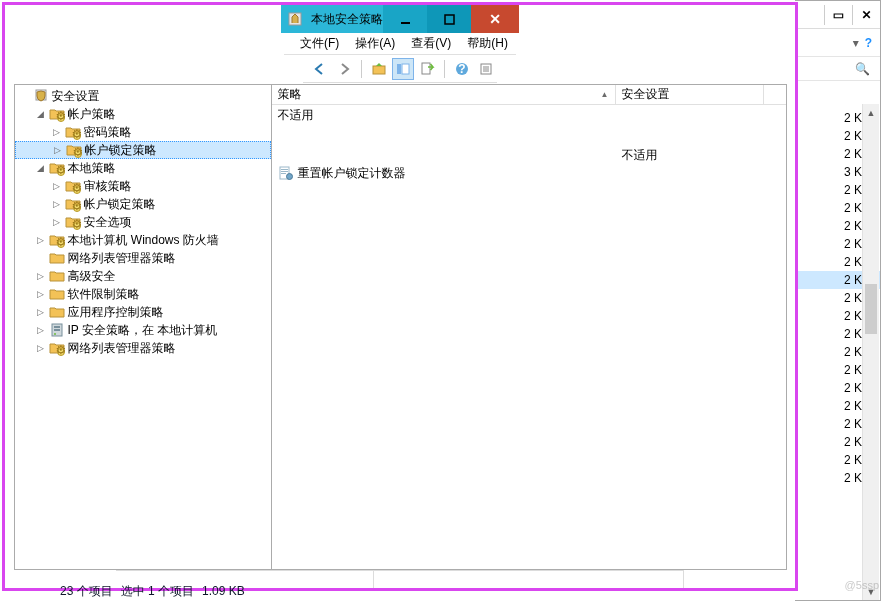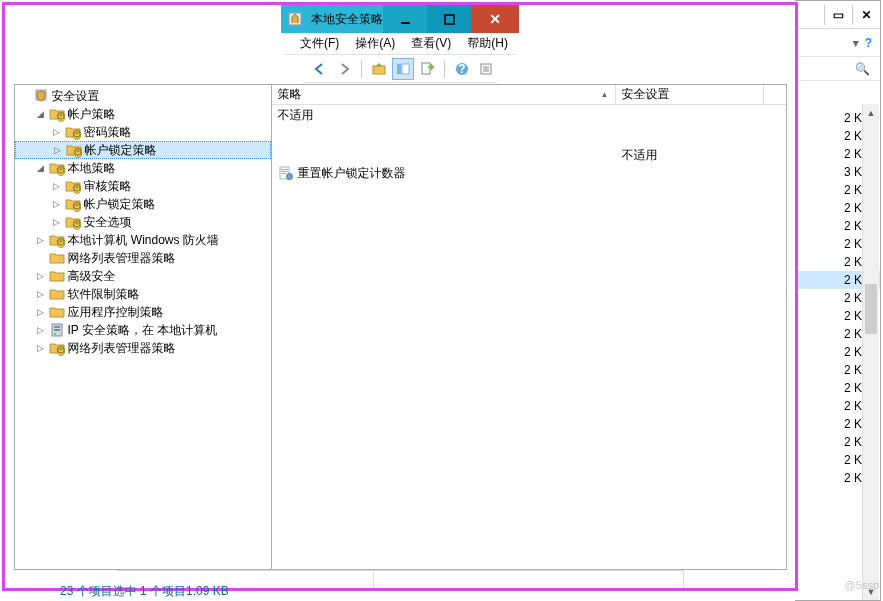--- a/index.html
+++ b/index.html
@@ -48,21 +48,21 @@
     
     .bg-window { position: absolute; left: 795px; top: 0; width: 86px; height: 601px; border: 1px solid #a8a8a8; border-left: none; background: #fff; display: flex; flex-direction: column; }
     .bg-titlebar { height: 28px; background: #fff; border-bottom: 1px solid #dcdcdc; display: flex; justify-content: flex-end; align-items: center; }
     .bg-titlebar .ctrl { width: 28px; height: 20px; display: flex; align-items: center; justify-content: center; font-weight: bold; border-left:1px solid #ccc;}
     .bg-toolbar { height: 28px; display: flex; align-items: center; justify-content: flex-end; padding-right: 8px; gap: 6px; border-bottom: 1px solid #e5e5e5; }
     .bg-search { height: 24px; border-bottom: 1px solid #e5e5e5; display: flex; align-items: center; justify-content: flex-end; padding-right: 10px; }
     .bg-list { flex: 1; padding-top: 28px; overflow: hidden; }
     .bg-list-row { height: 18px; display: flex; align-items: center; padding-left: 4px; padding-right: 6px; white-space: nowrap; }
     .bg-list-row.sel { background: #cde8ff; }
     
-    .outer-status { position: absolute; bottom: 0; left: 60px; height: 20px; display: flex; align-items: center; gap: 0; color:#0369a1; }
+    .outer-status { position: absolute; bottom: 0; left: 60px; height: 20px; display: flex; align-items: center; gap: 8px; color:#0f172a; }
     .bg-scrollbar { position: absolute; right: 0px; top: 104px; width: 17px; bottom: 1px; background: #f0f0f0; border-left: 1px solid #e1e1e1; }
     .bg-thumb { position: absolute; left: 2px; right: 2px; top: 18px; height: 60px; background: #cdcdcd; }
     .bg-arrow { position:absolute; left:0; right:0; height:17px; display:flex; align-items:center; justify-content:center; font-size:9px; color:#606060;}
     .bg-arrow.up { top:0; } .bg-arrow.down { bottom:0; }
 
     .watermark { position: absolute; right: 4px; bottom: 10px; color: rgba(150,150,150,0.5); font-size: 11px; pointer-events: none; }
   </style>
 </head>
 <body>
 

